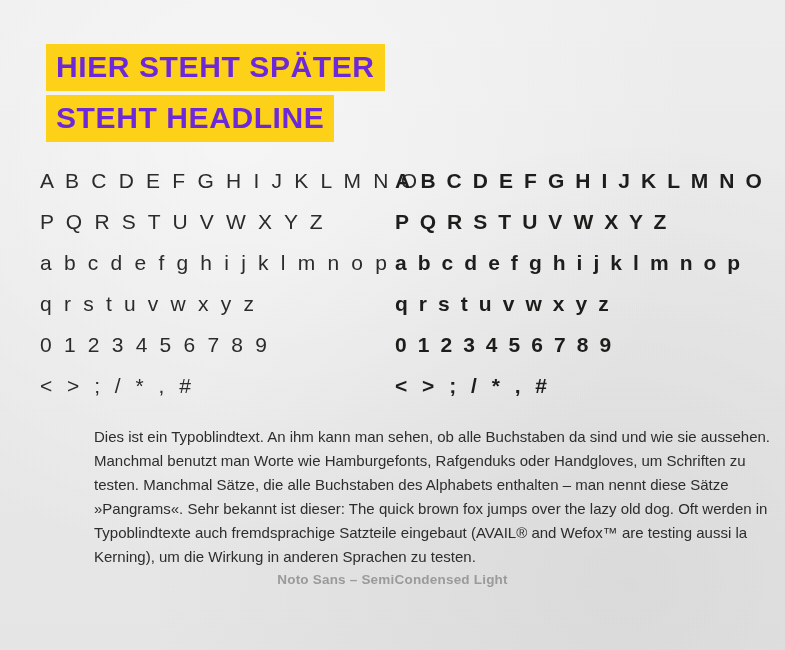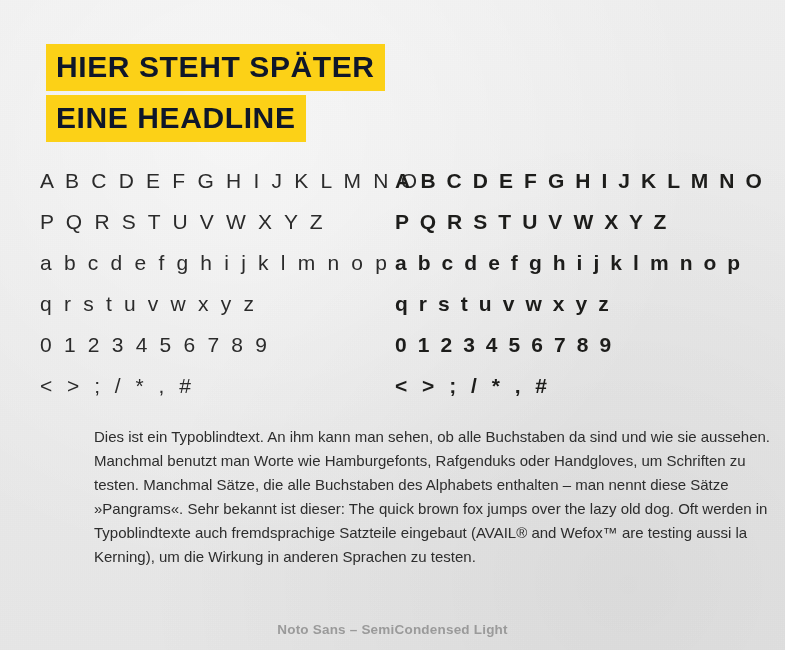--- a/index.html
+++ b/index.html
@@ -40,21 +40,21 @@
 
   
   .headline {
     position: absolute;
     left: 46px;
     top: 44px;
   }
   .headline-line {
     display: inline-block;
     background: #fcd117;
-    color: #0f172a;
+    color: #6d28d9;
     font-weight: bold;
     font-size: 30px;
     letter-spacing: 0.6px;
     line-height: 1.0;
     padding: 8px 10px 9px 10px;
     margin-bottom: 4px;
   }
 
   
   .glyphs {
@@ -100,40 +100,40 @@
     font-weight: 400;
     text-align: left;
     margin-left: 48px;
   }
 
   
   .caption {
     position: absolute;
     left: 0;
     right: 0;
-    top: 622px;
+    top: 572px;
     text-align: center;
     color: #9a9a9a;
     font-size: 13.5px;
     font-weight: bold;
     letter-spacing: 0.2px;
   }
 </style>
 </head>
 <body>
 
 <div class="page"></div>
 <div class="grain"></div>
 
 <div class="content">
 
   <div class="headline">
     <div class="headline-line">HIER STEHT SPÄTER</div>
     <br>
-    <div class="headline-line">EINE HEADLINE</div>
+    <div class="headline-line">STEHT HEADLINE</div>
   </div>
 
   <div class="glyphs">
 
     <div class="glyph-col col-light">
       <div class="row">A B C D E F G H I J K L M N O</div>
       <div class="row">P Q R S T U V W X Y Z</div>
       <div class="row">a b c d e f g h i j k l m n o p</div>
       <div class="row">q r s t u v w x y z</div>
       <div class="row">0 1 2 3 4 5 6 7 8 9</div>

